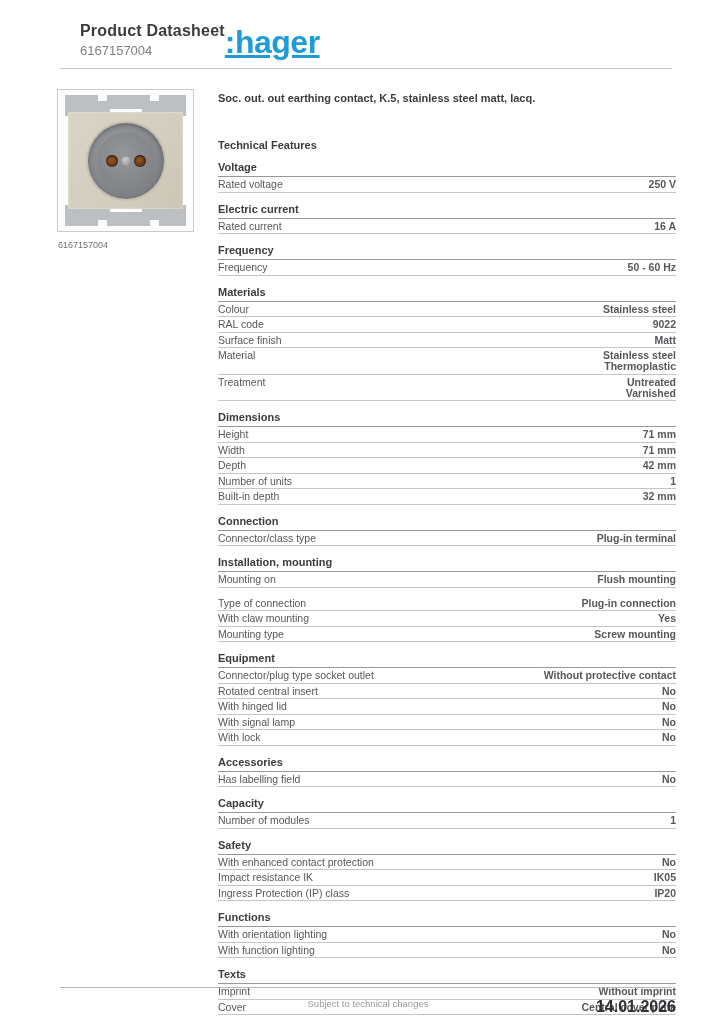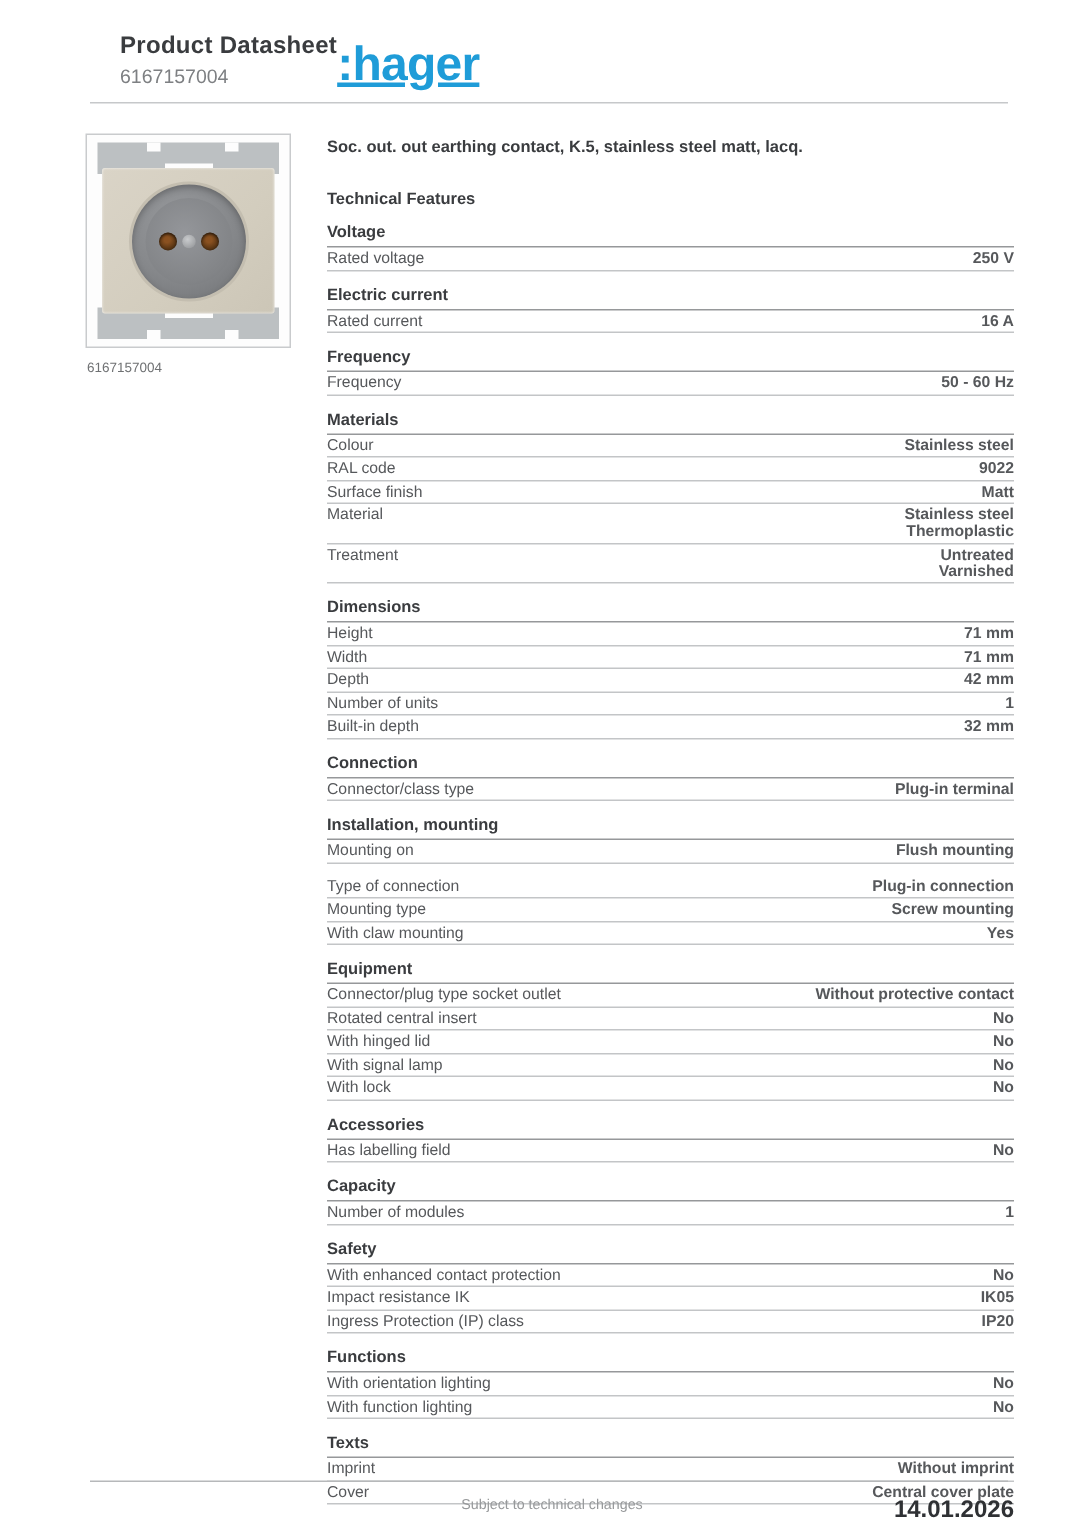--- a/index.html
+++ b/index.html
@@ -141,21 +141,21 @@
   .description {
     font-size: 11px;
     font-weight: bold;
     color: #3a3c3f;
     line-height: 13px;
   }
   .features-title {
     font-size: 11px;
     font-weight: bold;
     color: #3a3c3f;
-    margin-top: 22px;
+    margin-top: 34px;
   }
   .section { margin-top: 8px; }
   .section-heading {
     font-size: 11px;
     font-weight: bold;
     color: #3a3c3f;
     line-height: 12px;
     padding: 2px 0 3px 0;
     border-bottom: 1px solid #96989a;
   }
@@ -354,27 +354,27 @@
   </div>
 
   <div class="section">
     <div>
   <div class="spec-row">
     <div class="spec-label">Type of connection</div>
     <div class="spec-value">Plug-in connection</div>
   </div>
 
   <div class="spec-row">
+    <div class="spec-label">With claw mounting</div>
+    <div class="spec-value">Yes</div>
+  </div>
+
+  <div class="spec-row">
     <div class="spec-label">Mounting type</div>
     <div class="spec-value">Screw mounting</div>
-  </div>
-
-  <div class="spec-row">
-    <div class="spec-label">With claw mounting</div>
-    <div class="spec-value">Yes</div>
   </div>
 </div>
   </div>
 
   <div class="section">
     <div class="section-heading">Equipment</div>
     <div>
   <div class="spec-row">
     <div class="spec-label">Connector/plug type socket outlet</div>
     <div class="spec-value">Without protective contact</div>

